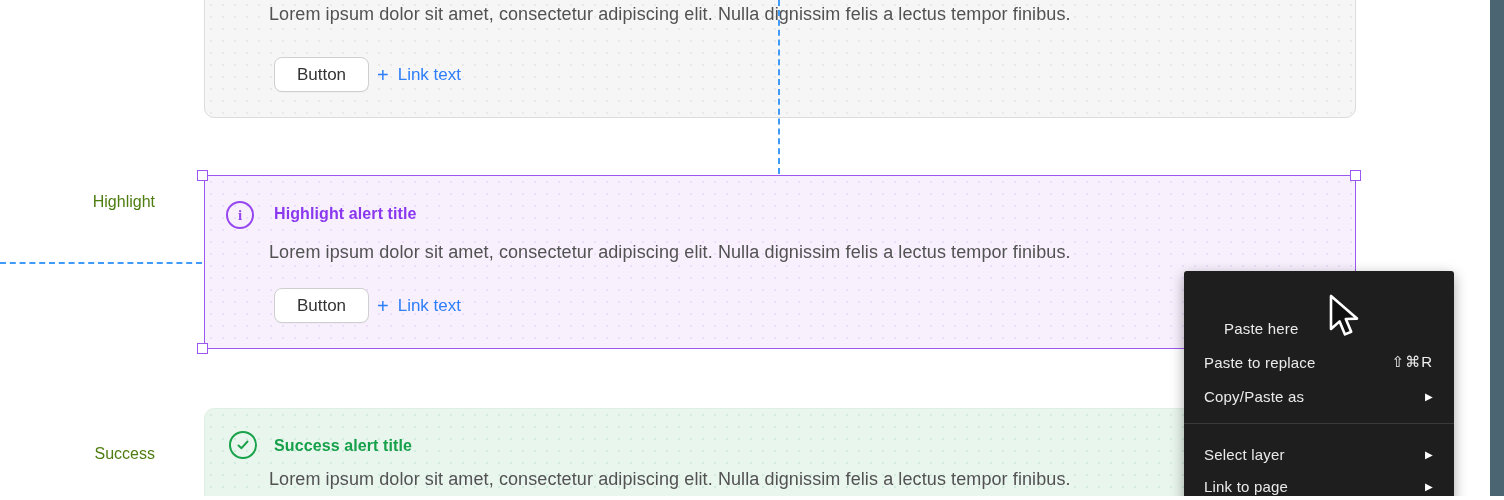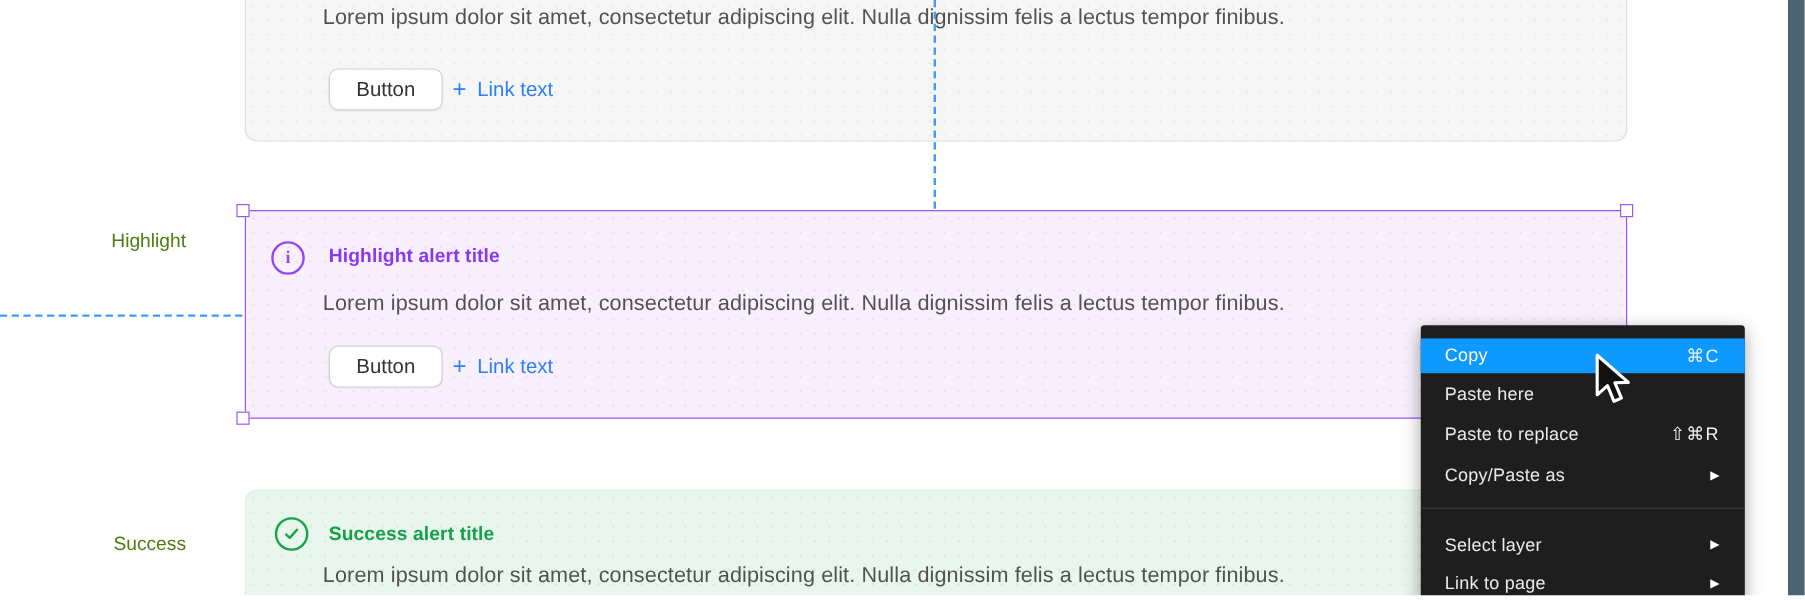--- a/index.html
+++ b/index.html
@@ -199,21 +199,21 @@
     padding: 0 21px 0 20px;
     font-size: 15px;
     color: #eaeaea;
     letter-spacing: 0.2px;
   }
   .menu-item .mi-label { flex: 1 1 auto; }
   .menu-item .mi-shortcut { color: #f0f0f0; letter-spacing: 1px; }
   .menu-item .mi-arrow { font-size: 10px; color: #ffffff; }
   .mi-highlighted { background: #0d99ff; color: #ffffff; }
   .r-copy        { top: 11px;  height: 29px; }
-  .r-pastehere   { top: 40px;  height: 34px; }
+  .r-pastehere   { top: 40px;  height: 34px; margin-left: 20px; }
   .r-pastereplace{ top: 74px;  height: 34px; }
   .r-copypasteas { top: 108px; height: 34px; }
   .menu-separator {
     position: absolute;
     left: 0; top: 152px;
     width: 100%;
     border-top: 1px solid #3a3a3a;
   }
   .r-selectlayer { top: 167px; height: 32px; }
   .r-movetopage  { top: 199px; height: 32px; }
@@ -281,24 +281,20 @@
     <div class="round-icon check-icon">
       <svg width="16" height="16" viewBox="0 0 16 16">
         <path d="M3.5 8.5 L6.5 11.2 L12.5 4.5" fill="none" stroke="#18a249" stroke-width="2" stroke-linecap="round" stroke-linejoin="round"></path>
       </svg>
     </div>
     <div class="alert-title title-green" style="top: 28px;">Success alert title</div>
     <div class="alert-body-text" style="top: 60px;">Lorem ipsum dolor sit amet, consectetur adipiscing elit. Nulla dignissim felis a lectus tempor finibus.</div>
   </div>
 
   <div class="context-menu">
-    <div class="menu-item mi-highlighted r-copy">
-      <span class="mi-label">Copy</span>
-      <span class="mi-shortcut">⌘C</span>
-    </div>
     <div class="menu-item r-pastehere">
       <span class="mi-label">Paste here</span>
     </div>
     <div class="menu-item r-pastereplace">
       <span class="mi-label">Paste to replace</span>
       <span class="mi-shortcut">⇧⌘R</span>
     </div>
     <div class="menu-item r-copypasteas">
       <span class="mi-label">Copy/Paste as</span>
       <span class="mi-arrow">▶</span>

